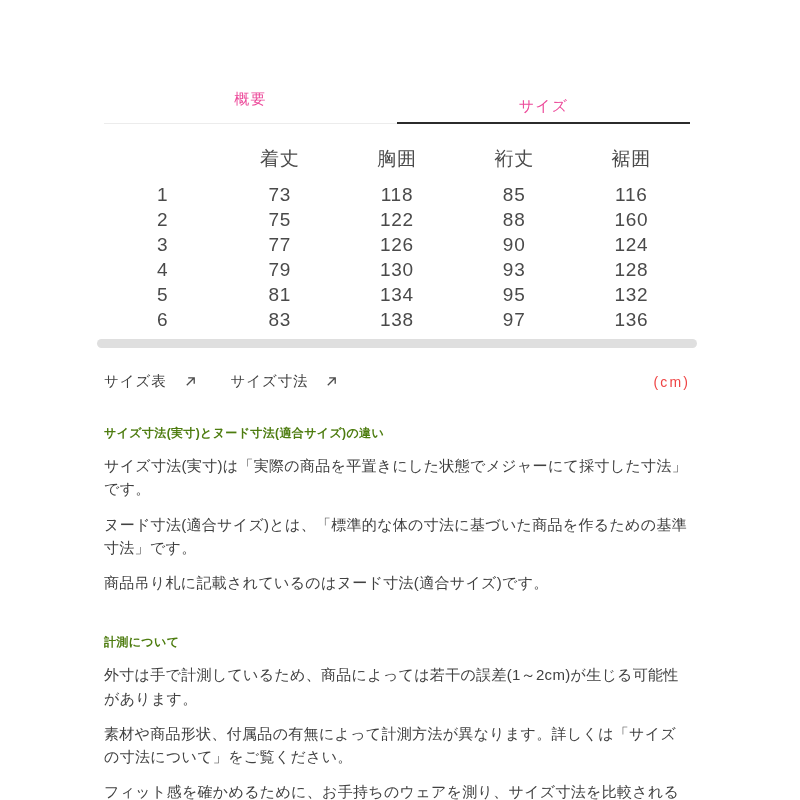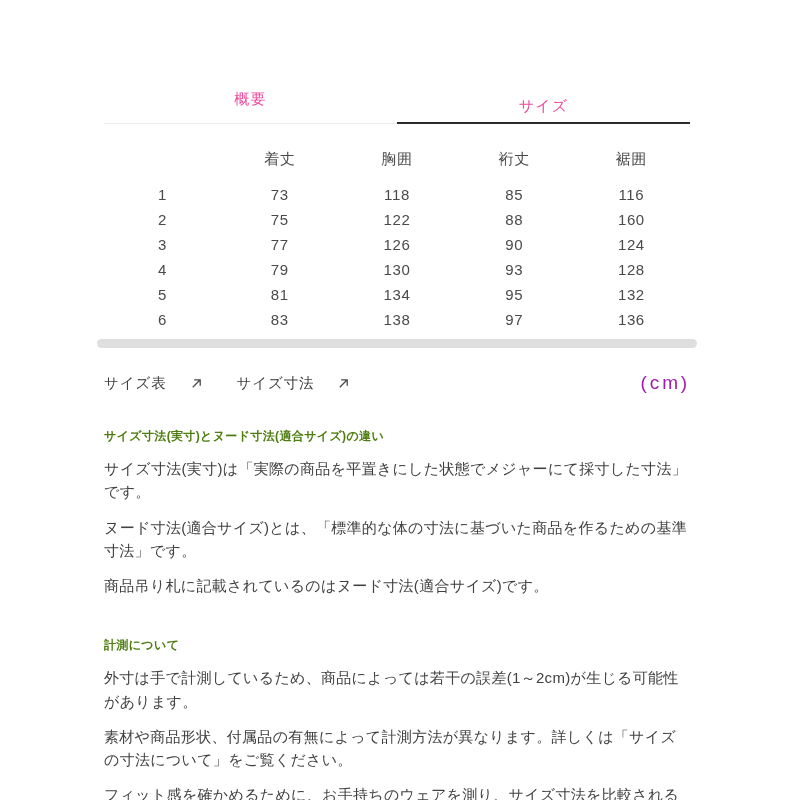--- a/index.html
+++ b/index.html
@@ -29,49 +29,49 @@
     border-bottom:2px solid #2b2b2b;
     padding-bottom:0;
   }
   
   .table-wrap{margin-top:22px;}
   table.size-table{
     width:100%;border-collapse:collapse;table-layout:fixed;
   }
   table.size-table th,table.size-table td{
     font-weight:normal;
-    font-size:15px;color:#4a4a4a;
+    font-size:19px;color:#4a4a4a;
     text-align:center;vertical-align:middle;
     padding:0;height:25px;
     letter-spacing:0.04em;
   }
   table.size-table thead th{height:26px;}
   table.size-table tbody tr:first-child th,
   table.size-table tbody tr:first-child td{padding-top:10px;}
   
   .table-scrollbar{
     height:9px;border-radius:4.5px;background:#dfdfdf;
     margin-top:7px;margin-left:-7px;
     width:calc(100% + 14px);
   }
   
   .links-row{
     display:flex;align-items:center;
     margin-top:24px;
     font-size:14.5px;color:#3f3f3f;
   }
   .size-link{
-    display:inline-flex;align-items:center;gap:23px;
+    display:inline-flex;align-items:center;gap:17px;
     cursor:pointer;margin-right:34px;
     letter-spacing:0.06em;
   }
   .size-link svg{display:block;}
   .unit{
     margin-left:auto;
-    font-size:19px;color:#a21caf;letter-spacing:0.15em;
+    font-size:14px;color:#ef4444;letter-spacing:0.15em;
   }
   
   .section{margin-top:34px;}
   .section h3{
     margin:0 0 10px 0;
     font-size:12px;font-weight:bold;color:#4d7c0f;
     letter-spacing:0.03em;
   }
   .section p{
     margin:12px 0 7px 0;

